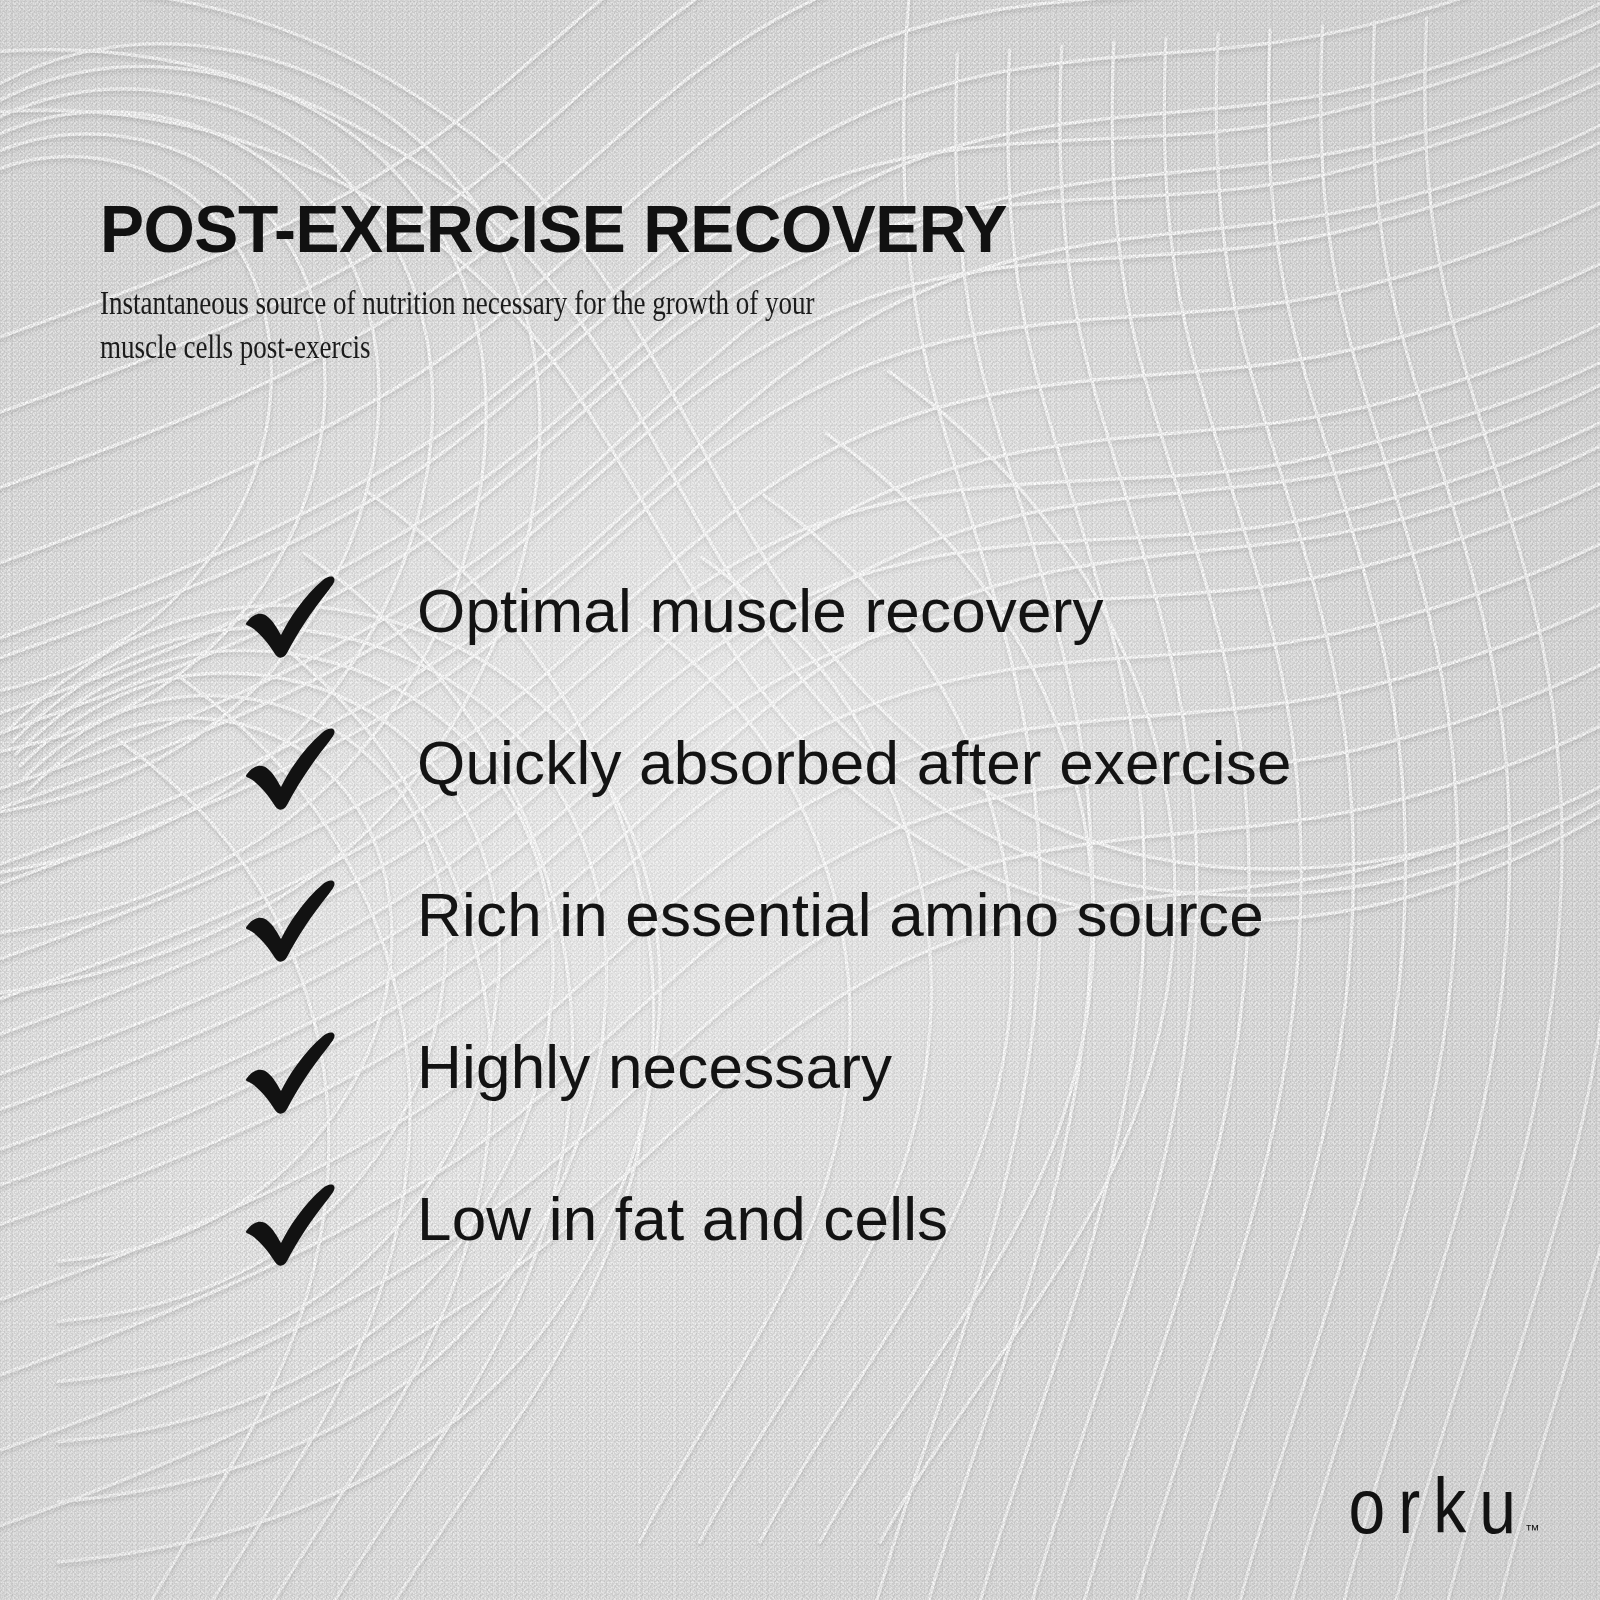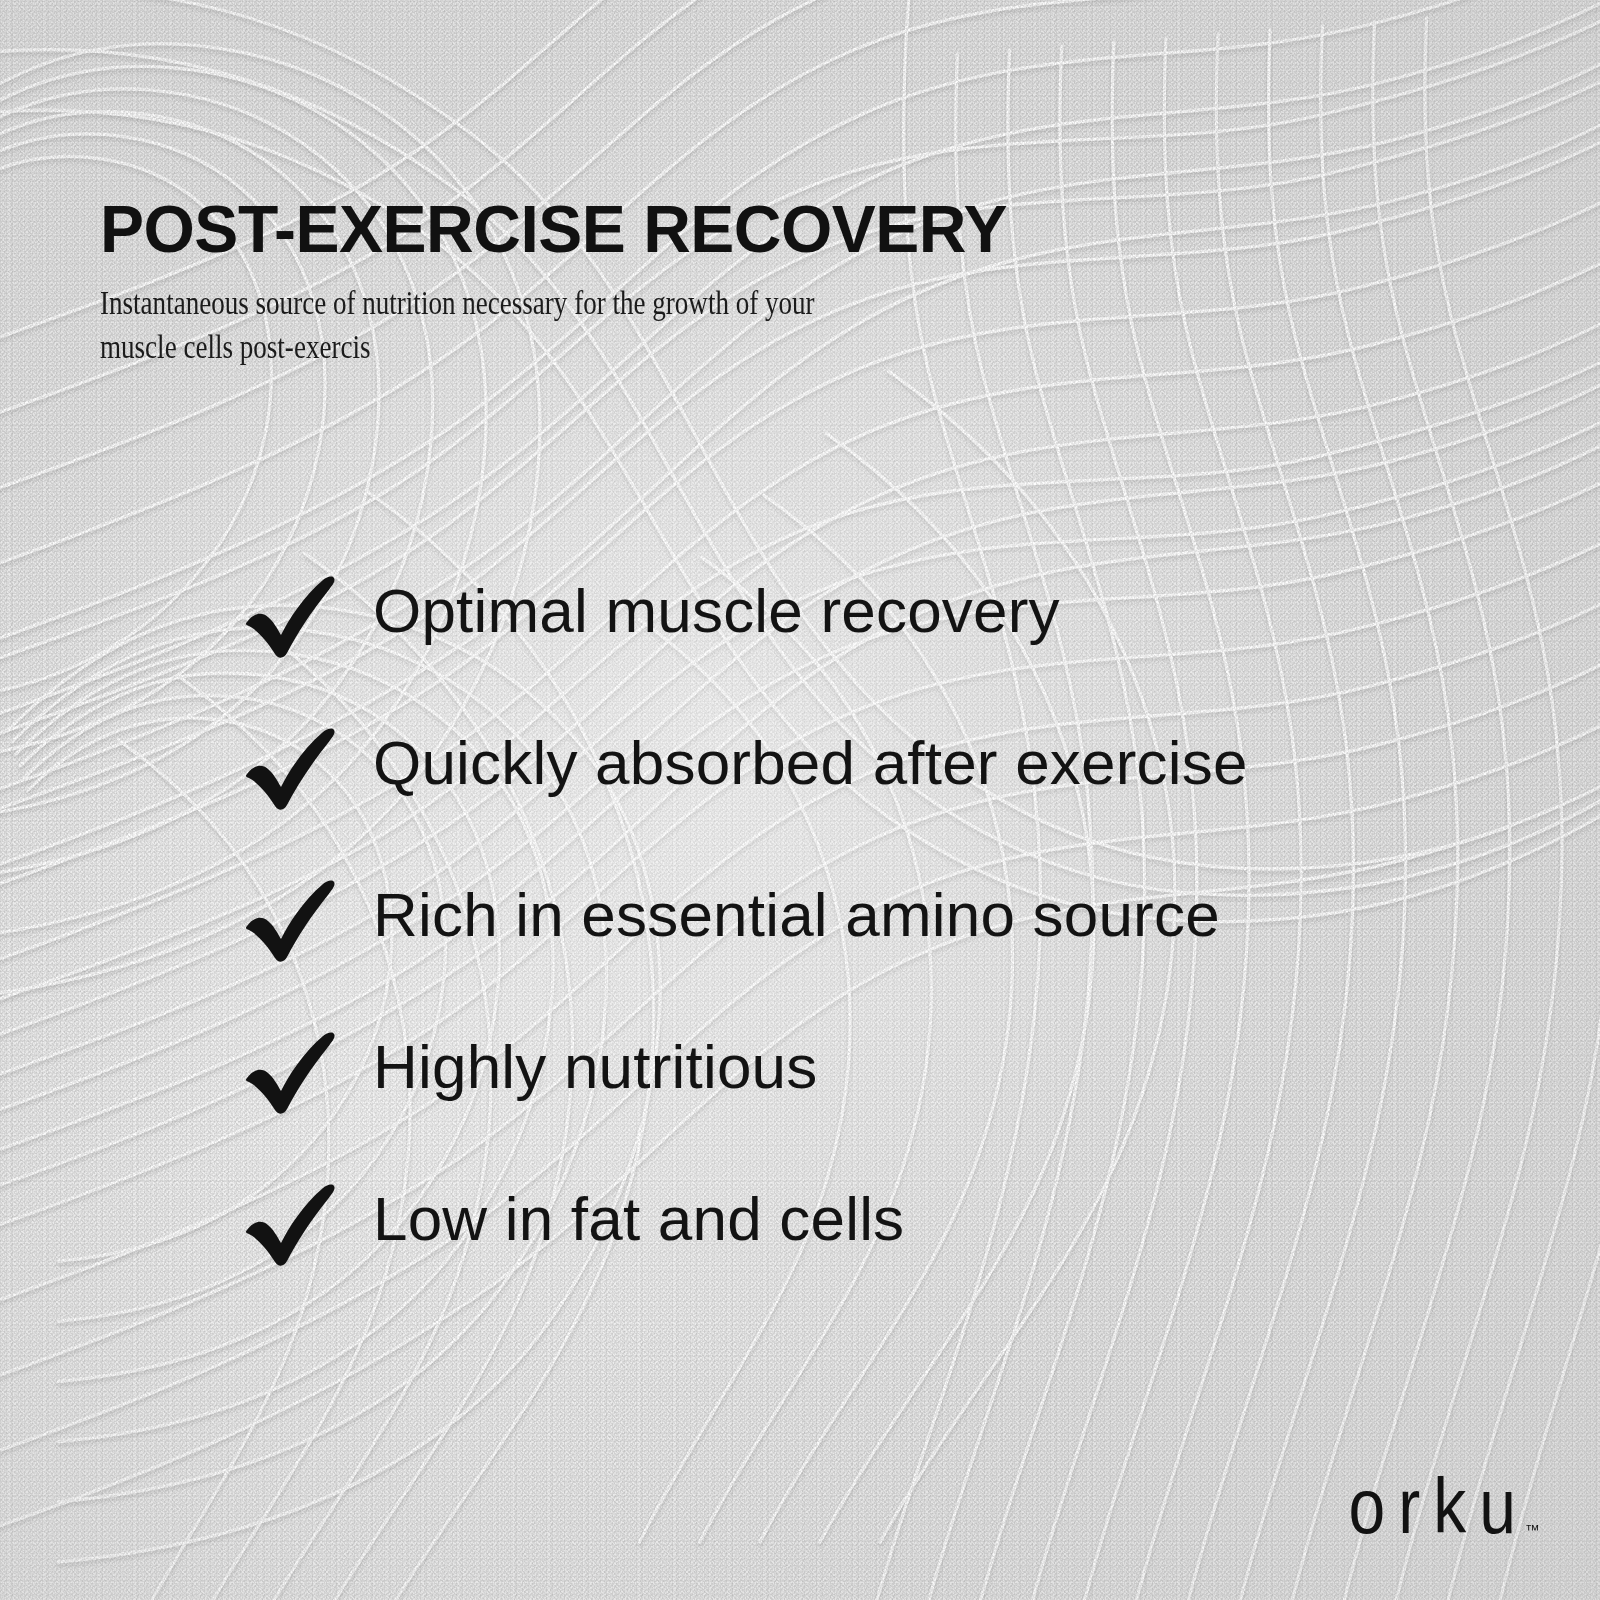--- a/index.html
+++ b/index.html
@@ -107,21 +107,21 @@
     display: block;
   }
   .check-icon svg { display: block; }
   .benefit-label {
     font-size: 62px;
     line-height: 74px;
     font-weight: 300;
     letter-spacing: 0.2px;
     color: #131313;
     padding-top: 4px;
-    margin-left: 34px;
+    margin-left: 78px;
     white-space: nowrap;
   }
 
   .logo {
     position: absolute;
     right: 60px;
     bottom: 58px;
     display: flex;
     align-items: flex-end;
     color: #121212;
@@ -253,21 +253,21 @@
         </span>
         <span class="benefit-label">Rich in essential amino source</span>
       </li>
 
       <li class="benefit-row">
         <span class="check-icon">
           <svg width="96" height="90" viewBox="0 0 96 90" aria-hidden="true">
             <path d="M4 52 C 10 44, 18 41, 25 47 C 30 51, 34 58, 38 65 C 46 49, 60 27, 80 10 C 84 7, 89 5, 91 8 C 93 11, 89 16, 85 21 C 68 42, 54 64, 44 83 C 41 89, 35 89, 32 84 C 24 71, 14 60, 6 56 C 3 55, 2 54, 4 52 Z" fill="#121212"></path>
           </svg>
         </span>
-        <span class="benefit-label">Highly nutritious</span>
+        <span class="benefit-label">Highly necessary</span>
       </li>
 
       <li class="benefit-row">
         <span class="check-icon">
           <svg width="96" height="90" viewBox="0 0 96 90" aria-hidden="true">
             <path d="M4 52 C 10 44, 18 41, 25 47 C 30 51, 34 58, 38 65 C 46 49, 60 27, 80 10 C 84 7, 89 5, 91 8 C 93 11, 89 16, 85 21 C 68 42, 54 64, 44 83 C 41 89, 35 89, 32 84 C 24 71, 14 60, 6 56 C 3 55, 2 54, 4 52 Z" fill="#121212"></path>
           </svg>
         </span>
         <span class="benefit-label">Low in fat and cells</span>
       </li>

